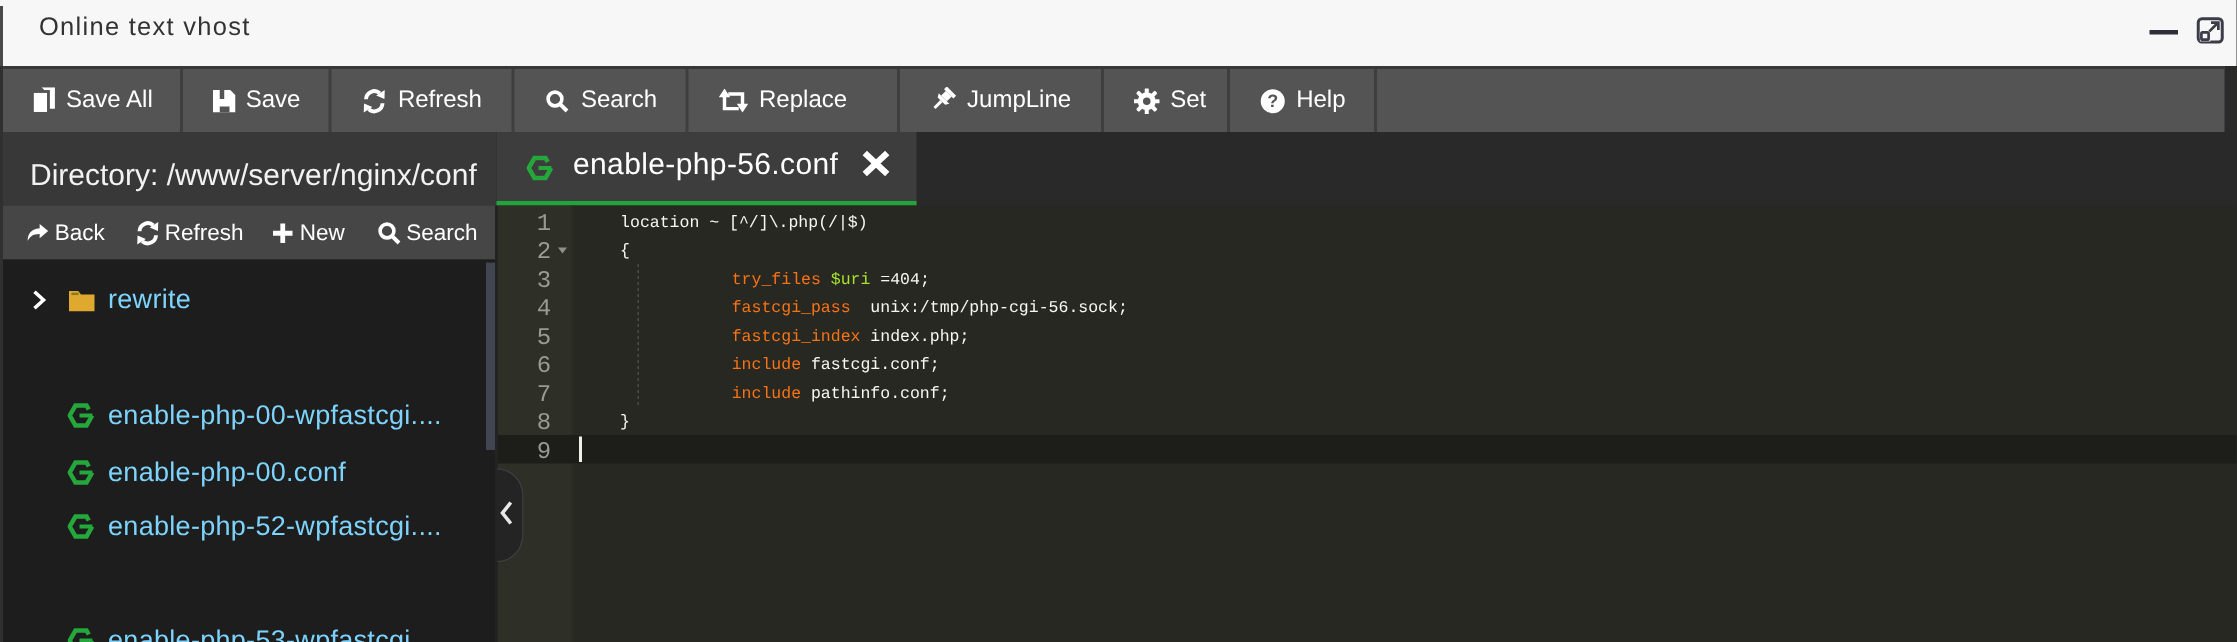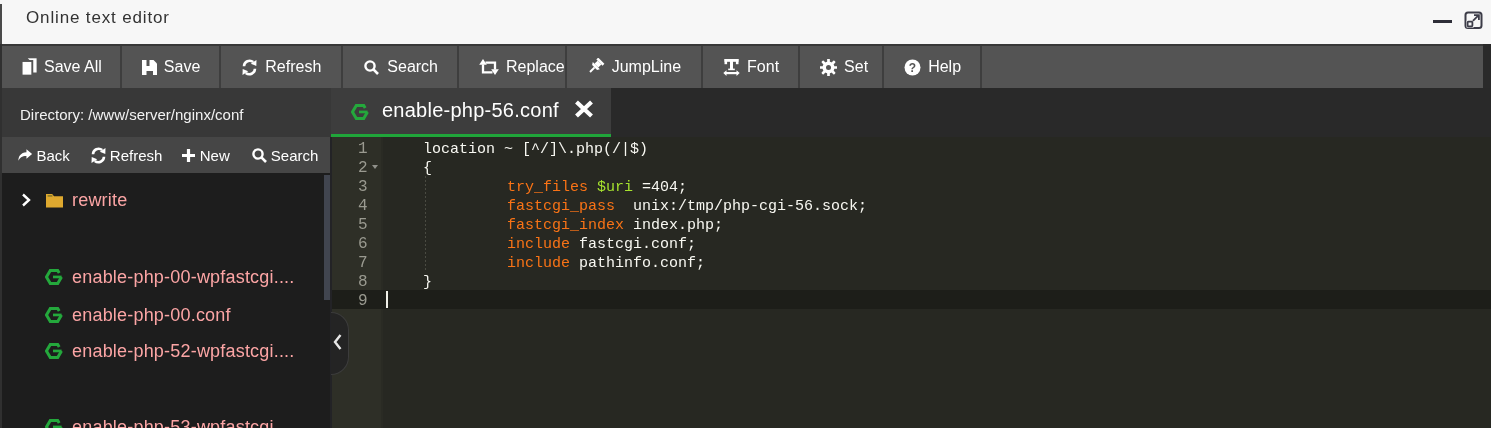--- a/index.html
+++ b/index.html
@@ -12,46 +12,46 @@
   #title-text { position:absolute; left:26px; top:8px; font-size:17px; letter-spacing:0.85px; color:#333; }
   #btn-min { position:absolute; left:1433px; top:20px; width:19px; height:3px; background:#2e2e38; }
   
   #toolbar { position:absolute; left:0; top:44px; width:1483px; height:44px; background:#545454;
     border-top:2px solid #383838; display:flex; align-items:stretch; }
   .tbtn { display:flex; align-items:center; padding:0 20px; border-right:2px solid #3e3e3e;
     color:#fff; font-size:16px; white-space:nowrap; }
   .tbtn svg { margin-right:7px; }
   
   #dir-row { position:absolute; left:0; top:88px; width:331px; height:49px; background:#383838; }
-  #dir-row span { position:absolute; left:20px; top:18px; font-size:15px; color:#f2f2f2; }
+  #dir-row span { position:absolute; left:20px; top:18px; font-size:20px; color:#f2f2f2; }
   #tools-row { position:absolute; left:0; top:137px; width:331px; height:36px; background:#464646;
     display:flex; align-items:center; color:#fff; font-size:15px; }
   .srow { display:flex; align-items:center; }
   .srow svg { margin-right:3px; }
   #tree { position:absolute; left:0; top:173px; width:331px; height:255px; background:#1d1d1d; overflow:hidden; }
-  .trow { position:absolute; left:0; width:331px; height:34px; color:#fca5a5; font-size:18px; }
+  .trow { position:absolute; left:0; width:331px; height:34px; color:#7dd3fc; font-size:18px; }
   .trow .chev { position:absolute; left:20px; top:50%; transform:translateY(-50%); }
   .trow .ticon { position:absolute; left:45px; top:50%; transform:translateY(-50%); }
   .trow .tname { position:absolute; left:72px; top:50%; transform:translateY(-50%); white-space:nowrap; letter-spacing:0.2px; }
   #scrollthumb { position:absolute; left:323.5px; top:2px; width:7px; height:125px; background:#41454f; }
   
   #tabbar { position:absolute; left:331px; top:88px; width:1160px; height:49px; background:#292929; }
   #tab { position:absolute; left:0; top:0; width:280px; height:49px; background:#3d3d3d;
     border-bottom:3px solid #20a53a; }
   #tab .gicon { position:absolute; left:20px; top:15px; }
   #tab .tabname { position:absolute; left:51px; top:11px; font-size:20px; letter-spacing:0.25px; color:#fff; }
   #tab .tclose { position:absolute; left:242px; top:12px; }
   #strip { position:absolute; left:330px; top:137px; width:2px; height:291px; background:#232326; }
   #gutter { position:absolute; left:332px; top:137px; width:51px; height:291px; background:#2e2f27; border-right:2px solid #2a2b24; }
   #codebg { position:absolute; left:383px; top:137px; width:1108px; height:291px; background:#272822; }
   #activeline { position:absolute; left:332px; top:290px; width:1159px; height:19px; background:#1d1e19; }
   #lnums { position:absolute; left:332px; top:140px; width:35.5px; text-align:right; white-space:pre;
     font-family:"Liberation Mono", monospace; font-size:16px; line-height:19px; color:#9a9a90; }
   #code { position:absolute; left:387px; top:140px; font-family:"Liberation Mono", monospace;
-    font-size:15px; line-height:19px; color:#f8f8f2; white-space:pre; }
+    font-size:11px; line-height:19px; color:#f8f8f2; white-space:pre; }
   .pk { color:#f97316;margin-left:48px; } .lm { color:#a6e22e; }
   #foldmark { position:absolute; left:372px; top:165px; width:0; height:0;
     border-left:3.5px solid transparent; border-right:3.5px solid transparent; border-top:4.5px solid #90908a; }
   #indent-guide { position:absolute; left:425px; top:176px; width:1px; height:95px;
     background-image:linear-gradient(#4a4b42 50%, transparent 50%); background-size:1px 4px; }
   #cursor { position:absolute; left:386px; top:291px; width:2px; height:17px; background:#f0f0e8; }
   
   #handle { position:absolute; left:331px; top:312px; width:18px; height:63px; background:#242424;
     border:1px solid #3c3c3c; border-left:none; border-radius:0 40px 40px 0; }
   #handle svg { position:absolute; left:1px; top:19px; }
@@ -62,21 +62,21 @@
     <defs>
       <g id="gx">
         <path d="M14.2 5 L12.7 2.4 H5.3 L1.5 9 L5.3 15.6 H12.7 L16.5 9" fill="none" stroke="#24a83c" stroke-width="3"></path>
         <path d="M8 7.6 H16.6 V10.3 H8 Z" fill="#24a83c"></path>
       </g>
     </defs>
   </svg>
   <div id="leftline" style="position:absolute;left:0;top:44px;width:2px;height:384px;background:#303030;z-index:50"></div>
   <div id="titlebar">
     <div class="edge"></div>
-    <span id="title-text">Online text editor</span>
+    <span id="title-text">Online text vhost</span>
     <div id="btn-min"></div>
     <svg class="abs" style="left:1464px;top:11px" width="20" height="19" viewBox="0 0 20 19">
       <rect x="1.5" y="1.5" width="16" height="15.5" rx="2.5" fill="none" stroke="#3c3c48" stroke-width="2"></rect>
       <rect x="2.6" y="9.6" width="7" height="7" fill="#f7f7f7"></rect>
       <rect x="3.6" y="10.6" width="4.8" height="4.8" rx="0.8" fill="none" stroke="#3c3c48" stroke-width="1.8"></rect>
       <path d="M8.9 9.9 L14 4.8" stroke="#3c3c48" stroke-width="1.8" fill="none"></path>
       <path d="M10 4.1 h4.9 v4.9" stroke="#3c3c48" stroke-width="1.8" fill="none"></path>
     </svg>
   </div>
 
@@ -95,46 +95,34 @@
     <div class="tbtn"><svg width="17" height="17" viewBox="0 0 17 17">
         <path d="M3 7.2 A 5.6 5.6 0 0 1 12.2 3.1" fill="none" stroke="#fff" stroke-width="2.6"></path>
         <path d="M15.5 1 L15.3 7 L9.8 4.7 Z" fill="#fff"></path>
         <path d="M14 9.8 A 5.6 5.6 0 0 1 4.8 13.9" fill="none" stroke="#fff" stroke-width="2.6"></path>
         <path d="M1.5 16 L1.7 10 L7.2 12.3 Z" fill="#fff"></path>
       </svg>Refresh</div>
     <div class="tbtn" style="padding-right:19px"><svg width="17" height="17" viewBox="0 0 17 17">
         <circle cx="7" cy="7" r="4.6" fill="none" stroke="#fff" stroke-width="2.4"></circle>
         <path d="M10.4 10.4 L15 15" stroke="#fff" stroke-width="2.6"></path>
       </svg>Search</div>
-    <div class="tbtn" style="padding-right:0"><svg width="20" height="17" viewBox="0 0 20 17">
+    <div class="tbtn" style="padding-right:33px"><svg width="20" height="17" viewBox="0 0 20 17">
         <path d="M4 5.5 V13.4 H13.5" fill="none" stroke="#fff" stroke-width="2.3"></path>
         <path d="M6.5 3.6 H16 V10.5" fill="none" stroke="#fff" stroke-width="2.3"></path>
         <path d="M4 0 L0.2 5.8 H7.8 Z" fill="#fff"></path>
         <path d="M16 16 L12.2 10.2 H19.8 Z" fill="#fff"></path>
       </svg>Replace</div>
     <div class="tbtn"><svg width="18" height="19" viewBox="0 0 18 19">
         <g transform="rotate(45 9 8)" fill="#fff">
           <rect x="4.6" y="0.5" width="8.8" height="2.6"></rect>
           <rect x="6.3" y="3.1" width="5.4" height="4.4"></rect>
           <path d="M4 7.5 H14 L12.5 10 H5.5 Z"></path>
           <rect x="8" y="10" width="2" height="6.5"></rect>
         </g>
       </svg>JumpLine</div>
-    <div class="tbtn" style="padding-right:19px"><svg width="17" height="18" viewBox="0 0 17 18">
-        <g fill="#fff">
-          <rect x="1.5" y="1" width="14" height="2.8"></rect>
-          <rect x="1.5" y="1" width="2.6" height="5.2"></rect>
-          <rect x="12.9" y="1" width="2.6" height="5.2"></rect>
-          <rect x="7" y="1" width="3" height="11"></rect>
-          <rect x="5.2" y="10.6" width="6.6" height="1.6"></rect>
-          <rect x="2.8" y="14" width="11.4" height="2.2"></rect>
-          <path d="M3.5 12.2 L0.3 15.1 L3.5 18 Z"></path>
-          <path d="M13.5 12.2 L16.7 15.1 L13.5 18 Z"></path>
-        </g>
-      </svg>Font</div>
     <div class="tbtn" style="padding-right:14px"><svg width="17" height="17" viewBox="0 0 17 17">
         <g fill="#fff">
           <rect x="7.15" y="-0.4" width="2.7" height="4" rx="0.8" transform="rotate(0 8.5 8.5)"></rect>
           <rect x="7.15" y="-0.4" width="2.7" height="4" rx="0.8" transform="rotate(45 8.5 8.5)"></rect>
           <rect x="7.15" y="-0.4" width="2.7" height="4" rx="0.8" transform="rotate(90 8.5 8.5)"></rect>
           <rect x="7.15" y="-0.4" width="2.7" height="4" rx="0.8" transform="rotate(135 8.5 8.5)"></rect>
           <rect x="7.15" y="-0.4" width="2.7" height="4" rx="0.8" transform="rotate(180 8.5 8.5)"></rect>
           <rect x="7.15" y="-0.4" width="2.7" height="4" rx="0.8" transform="rotate(225 8.5 8.5)"></rect>
           <rect x="7.15" y="-0.4" width="2.7" height="4" rx="0.8" transform="rotate(270 8.5 8.5)"></rect>
           <rect x="7.15" y="-0.4" width="2.7" height="4" rx="0.8" transform="rotate(315 8.5 8.5)"></rect>

